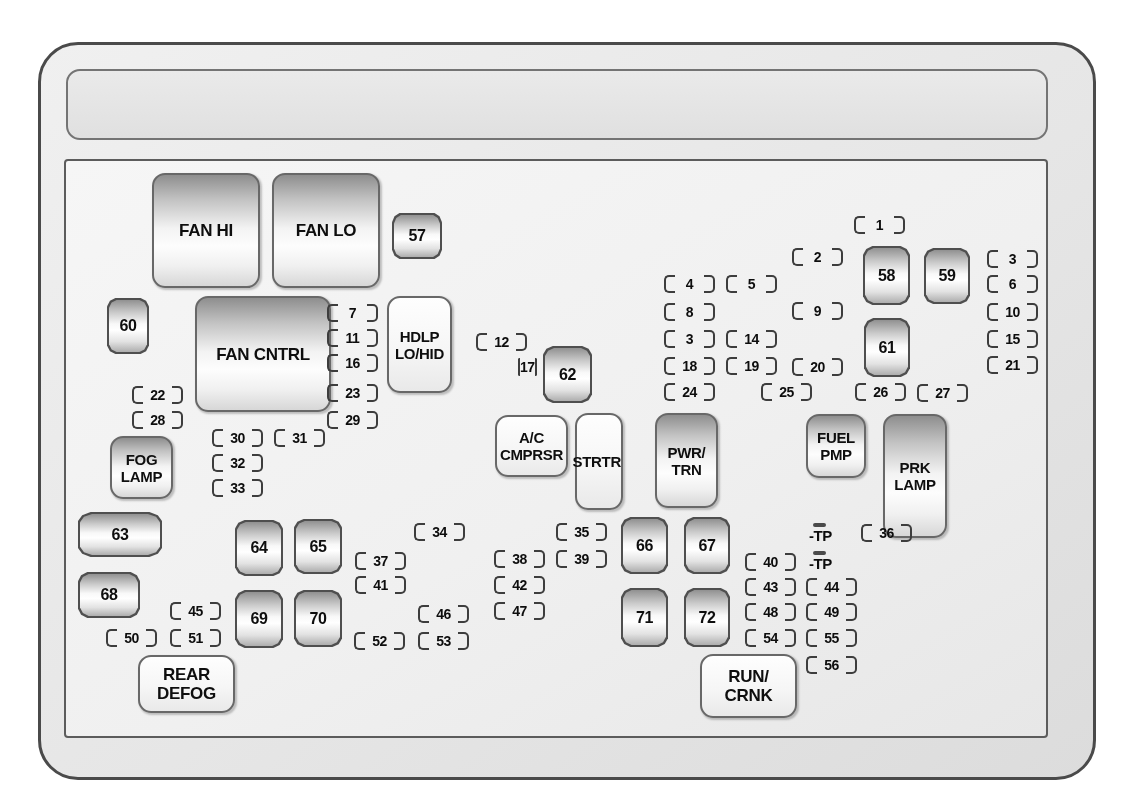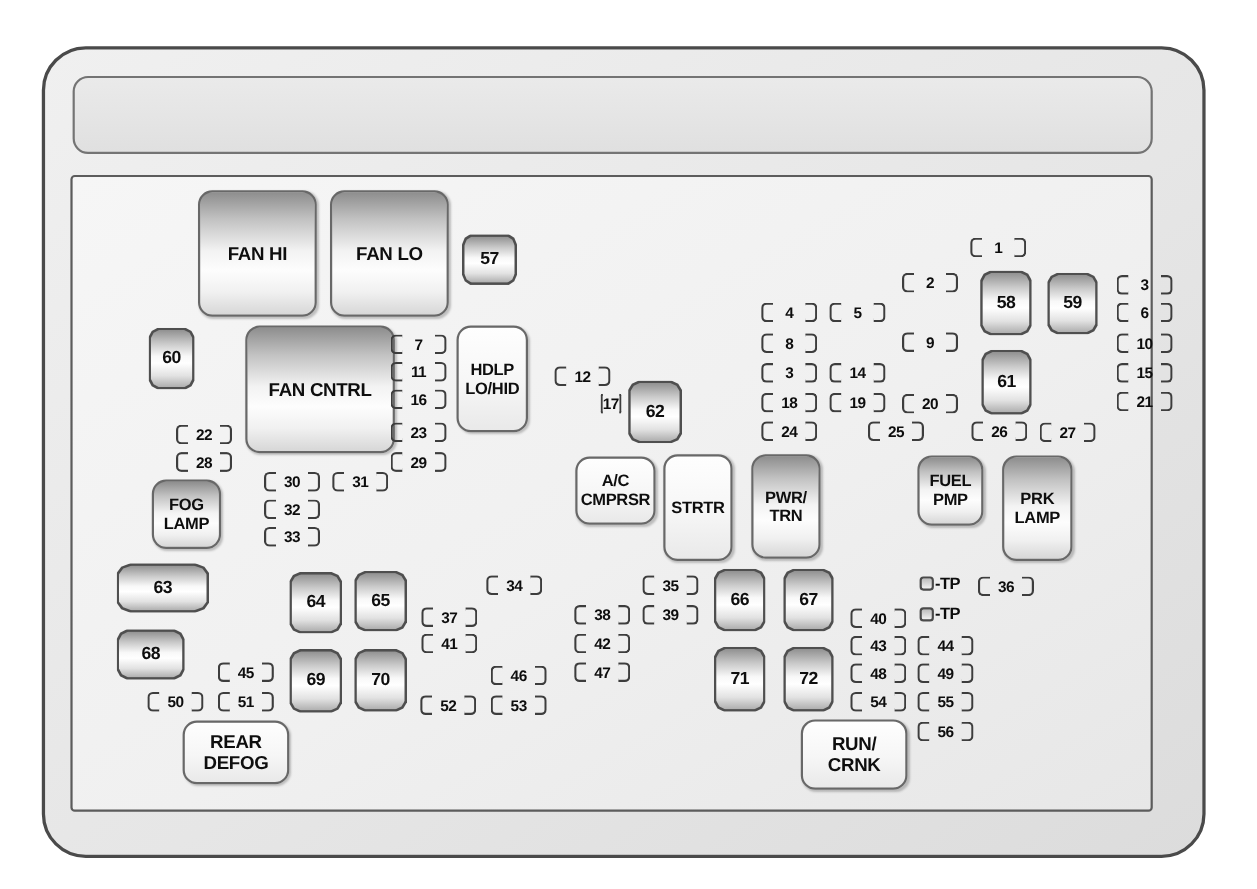--- a/index.html
+++ b/index.html
@@ -29,21 +29,21 @@
     background: linear-gradient(180deg, #eaeaea 0%, #e0e0e0 100%);
   }
   .main-panel {
     position: absolute;
     left: 64px; top: 159px;
     width: 984px; height: 579px;
     border: 2px solid #5c5c5c;
     border-radius: 4px;
     background: linear-gradient(150deg, #f6f6f6 0%, #f0f0f0 55%, #e7e7e7 100%);
   }
-  .layer { position: absolute; inset: 0; margin-left: 28px; }
+  .layer { position: absolute; inset: 0; }
 
   
   .relay {
     position: absolute;
     border: 2px solid #686868;
     border-radius: 13px;
     display: flex;
     flex-direction: column;
     align-items: center;
     justify-content: center;
@@ -97,21 +97,21 @@
     flex: 1;
     font-weight: bold;
     font-size: 14px;
     line-height: 18px;
     text-align: center;
     color: #0d0d0d;
     letter-spacing: -0.5px;
   }
 
   
-  .tp { position: absolute; height: 15px; display: flex; align-items: center; }
+  .tp { position: absolute; height: 15px; display: flex; align-items: center; flex-direction: column; }
   .tp-box {
     width: 13px; height: 13px;
     border: 2.5px solid #4a4a4a;
     border-radius: 3.5px;
     background: linear-gradient(180deg, #bdbdbd, #f2f2f2);
   }
   .tp-text { font-weight: bold; font-size: 15px; color: #0d0d0d; margin-left: 1px; letter-spacing: -0.5px; }
 </style>
 </head>
 <body>
@@ -135,32 +135,32 @@
         <div class="relay-line">LO/HID</div>
       </div>
       <div class="relay gradient md" style="left: 110px; top: 436px; width: 63px; height: 63px;">
         <div class="relay-line">FOG</div>
         <div class="relay-line">LAMP</div>
       </div>
       <div class="relay light md" style="left: 495px; top: 415px; width: 73px; height: 62px;">
         <div class="relay-line">A/C</div>
         <div class="relay-line">CMPRSR</div>
       </div>
-      <div class="relay light md" style="left: 575px; top: 413px; width: 63px; height: 97px;">
+      <div class="relay light md" style="left: 575px; top: 413px; width: 48px; height: 97px; align-items: flex-end;">
         <div class="relay-line">STRTR</div>
       </div>
       <div class="relay gradient md" style="left: 655px; top: 413px; width: 63px; height: 95px;">
         <div class="relay-line">PWR/</div>
         <div class="relay-line">TRN</div>
       </div>
       <div class="relay gradient md" style="left: 806px; top: 414px; width: 60px; height: 64px;">
         <div class="relay-line">FUEL</div>
         <div class="relay-line">PMP</div>
       </div>
-      <div class="relay gradient md" style="left: 883px; top: 414px; width: 64px; height: 96px;">
+      <div class="relay gradient md" style="left: 883px; top: 414px; width: 64px; height: 124px;">
         <div class="relay-line">PRK</div>
         <div class="relay-line">LAMP</div>
       </div>
       <div class="relay light lg" style="left: 138px; top: 655px; width: 97px; height: 58px;">
         <div class="relay-line">REAR</div>
         <div class="relay-line">DEFOG</div>
       </div>
       <div class="relay light lg" style="left: 700px; top: 654px; width: 97px; height: 64px;">
         <div class="relay-line">RUN/</div>
         <div class="relay-line">CRNK</div>

